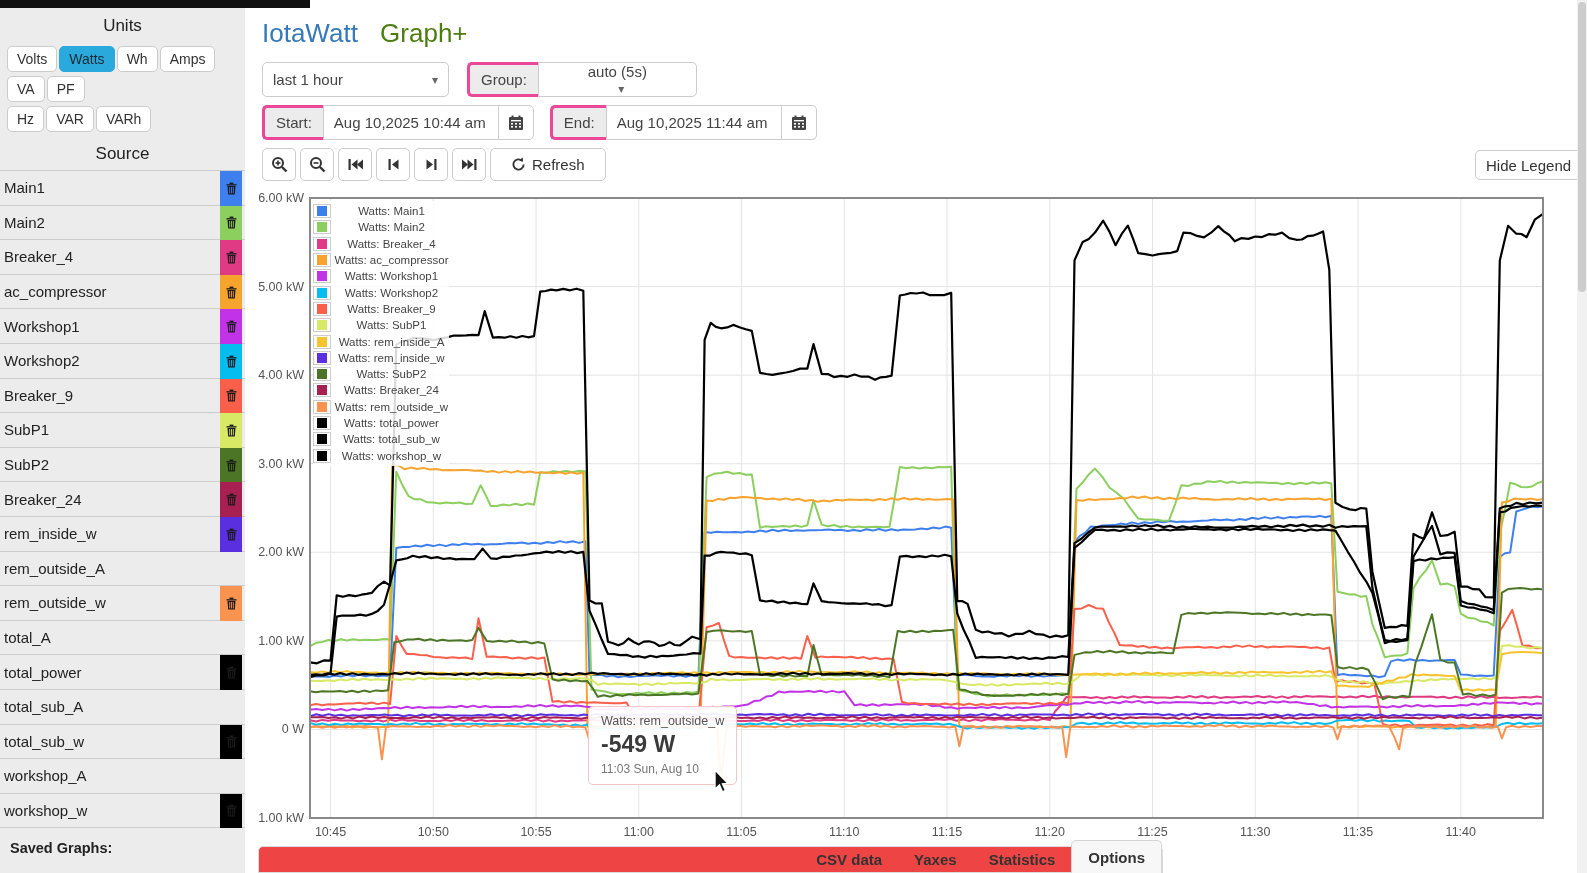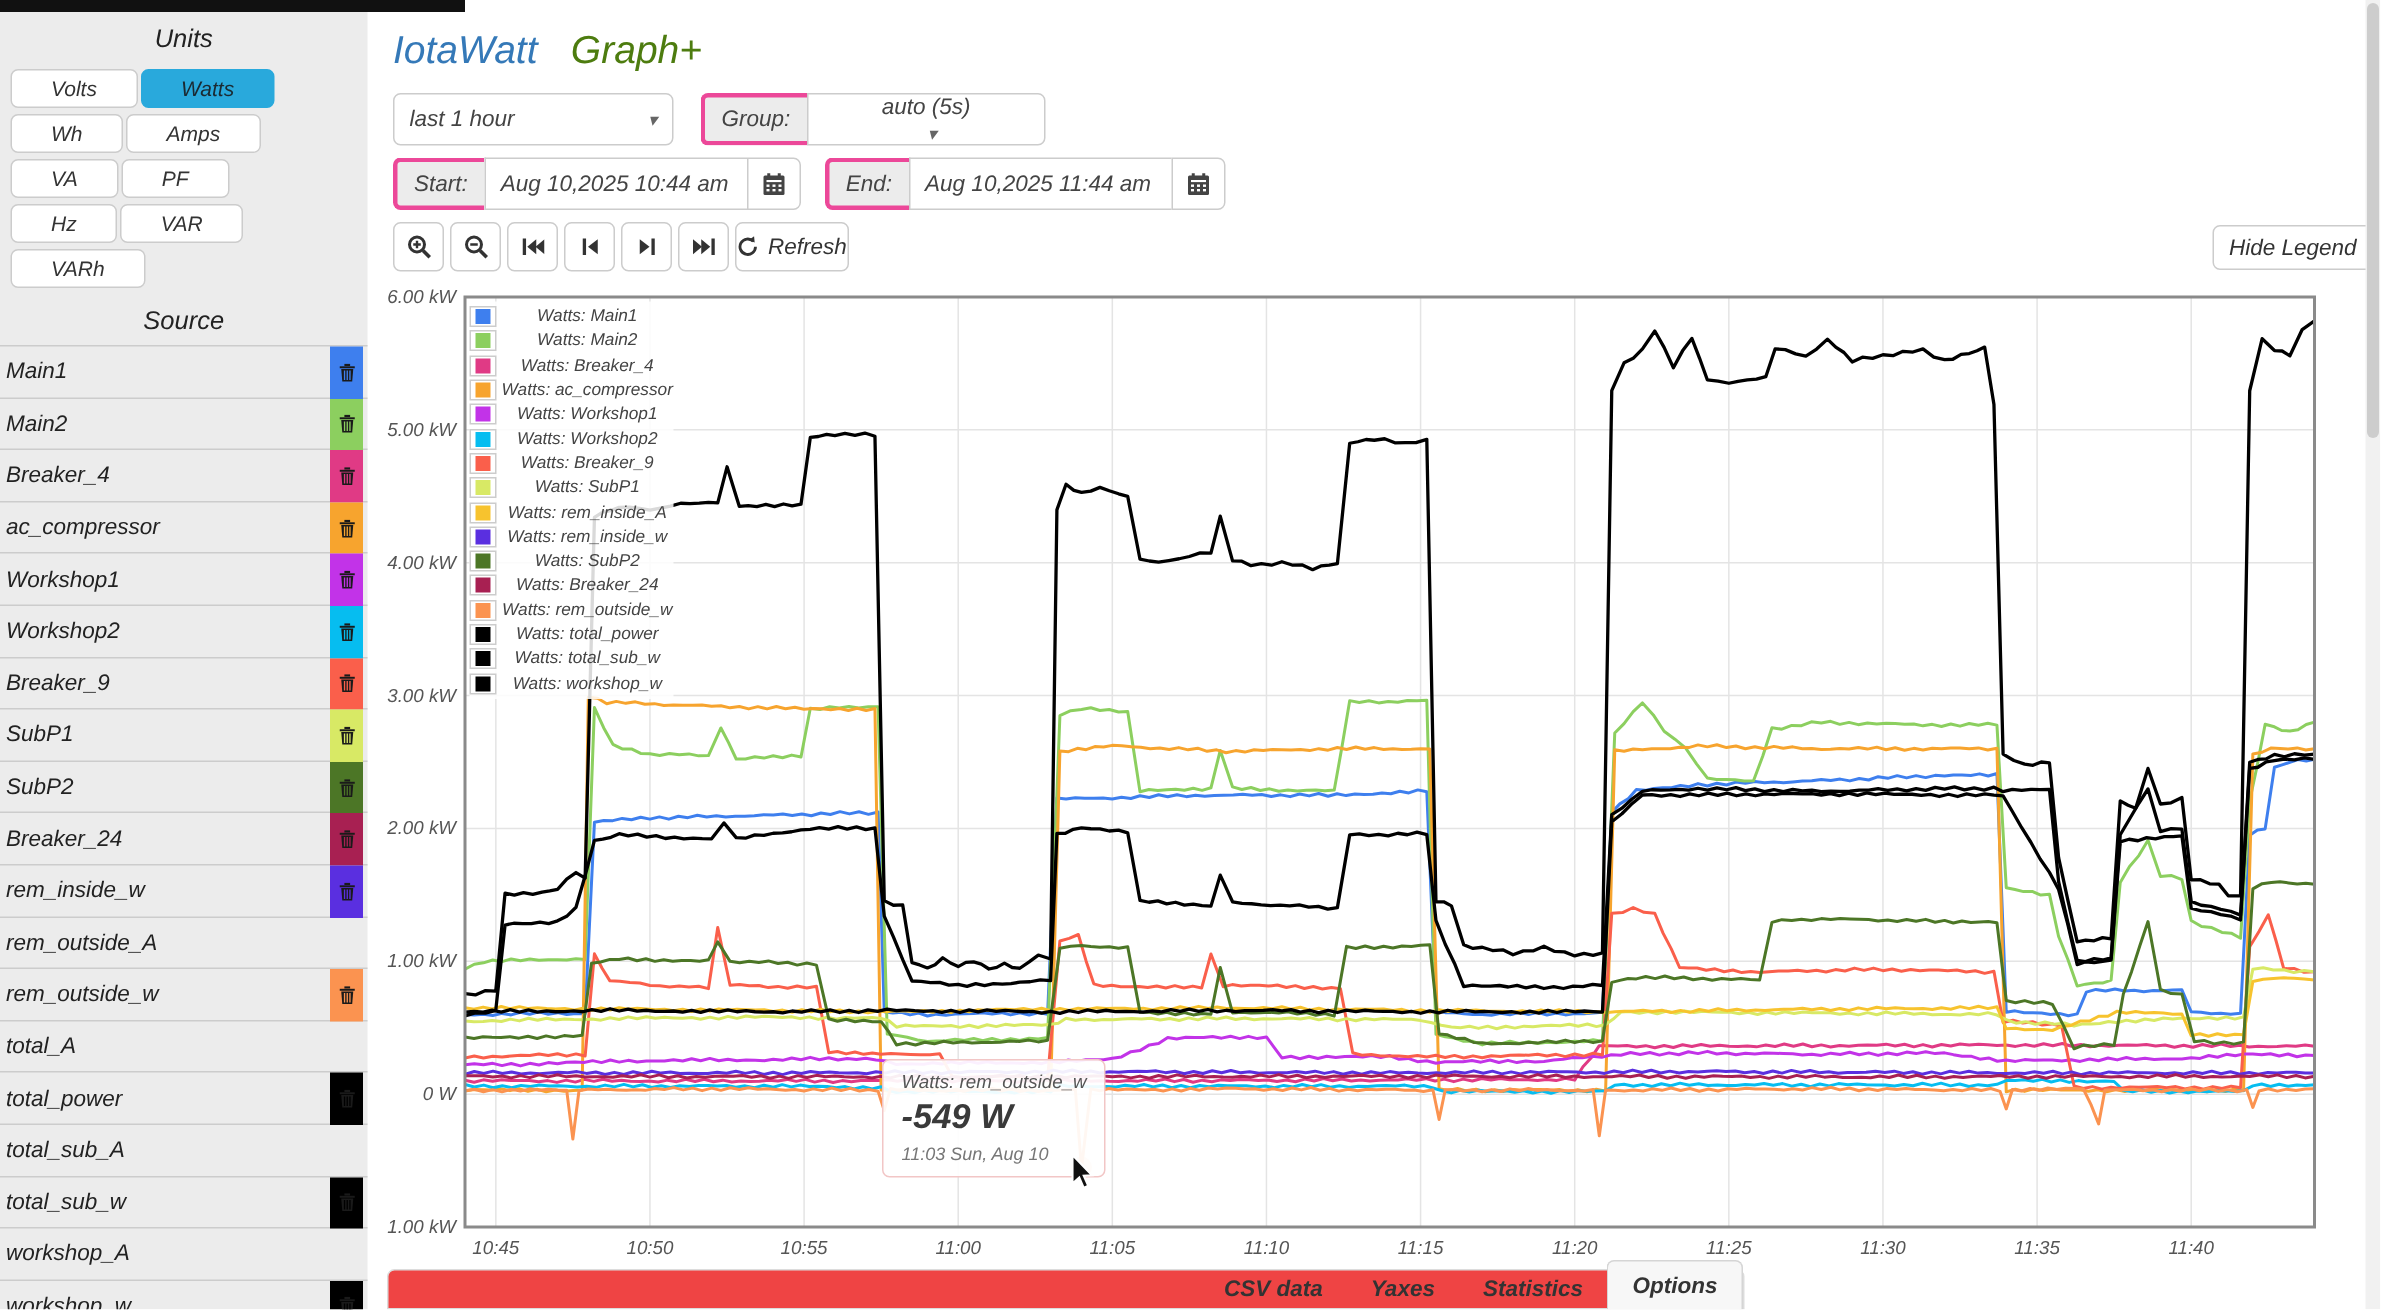--- a/index.html
+++ b/index.html
@@ -1,26 +1,26 @@
 <!DOCTYPE html>
 <html><head>
 <meta charset="utf-8">
 <style>
   html,body{margin:0;padding:0;background:#fff;}
   *{box-sizing:border-box;}
   #app{position:relative;width:1587px;height:873px;overflow:hidden;
-       font-family:"Liberation Sans",sans-serif;color:#333;background:#fff;font-style:italic;}
+       font-family:"Liberation Sans",sans-serif;color:#333;background:#fff;}
   .abs{position:absolute;}
   
   #topstrip{left:0;top:0;width:310px;height:8px;background:#111;}
   
   #sidebar{left:0;top:8px;width:245px;height:865px;background:#ececec;}
   .side-title{width:245px;text-align:center;font-size:17px;color:#222;padding:8px 0 6px;}
   #unit-rows{padding:2px 6px;}
-  .unit-btn{display:inline-block;margin:2px 1px;padding:4px 26px;background:#fff;border:1px solid #ccc;
+  .unit-btn{display:inline-block;margin:2px 1px;padding:4px 9px;background:#fff;border:1px solid #ccc;
     border-radius:5px;font-size:14px;color:#333;cursor:pointer;}
   .unit-btn.active{background:#29a9dc;border-color:#29a9dc;color:#1b2a32;}
   #source-list{border-top:1px solid #ccc;}
   .src-row{position:relative;height:34.6px;border-bottom:1px solid #ccc;font-size:15px;color:#222;
     display:flex;align-items:center;padding-left:4px;cursor:pointer;}
   .trash-btn{position:absolute;right:3px;top:0;width:22px;height:34.6px;display:flex;align-items:center;
     justify-content:center;cursor:pointer;}
   #saved-graphs{font-weight:bold;font-size:14.5px;color:#222;padding:12px 0 0 10px;}
   
   #main-title{left:262px;top:18px;font-size:26px;}
@@ -419,21 +419,21 @@
           <polygon points="0.5,1.5 0.5,11.5 7,6.5" fill="#333"></polygon>
         </svg>
     </div>
     <div class="btn iconbtn">
       <svg width="15" height="13" viewBox="0 0 15 13">
           <polygon points="0,1.5 0,11.5 6,6.5" fill="#333"></polygon>
           <polygon points="5.5,1.5 5.5,11.5 11.5,6.5" fill="#333"></polygon>
           <rect x="12.3" y="1" width="2.2" height="11" fill="#333"></rect>
         </svg>
     </div>
-    <div class="btn" style="padding:0 0;gap:6px;">
+    <div class="btn" style="padding:0 20px;gap:6px;">
       <svg width="15" height="15" viewBox="0 0 16 16">
           <path d="M13.5 8a5.5 5.5 0 1 1-1.6-3.9" fill="none" stroke="#333" stroke-width="2"></path>
           <polygon points="12.5,0.5 12.9,5 8.6,3.4" fill="#333"></polygon>
         </svg>
       <span>Refresh</span>
     </div>
   </div>
 
   <div class="btn" id="hide-legend">
     <span>Hide Legend</span>

